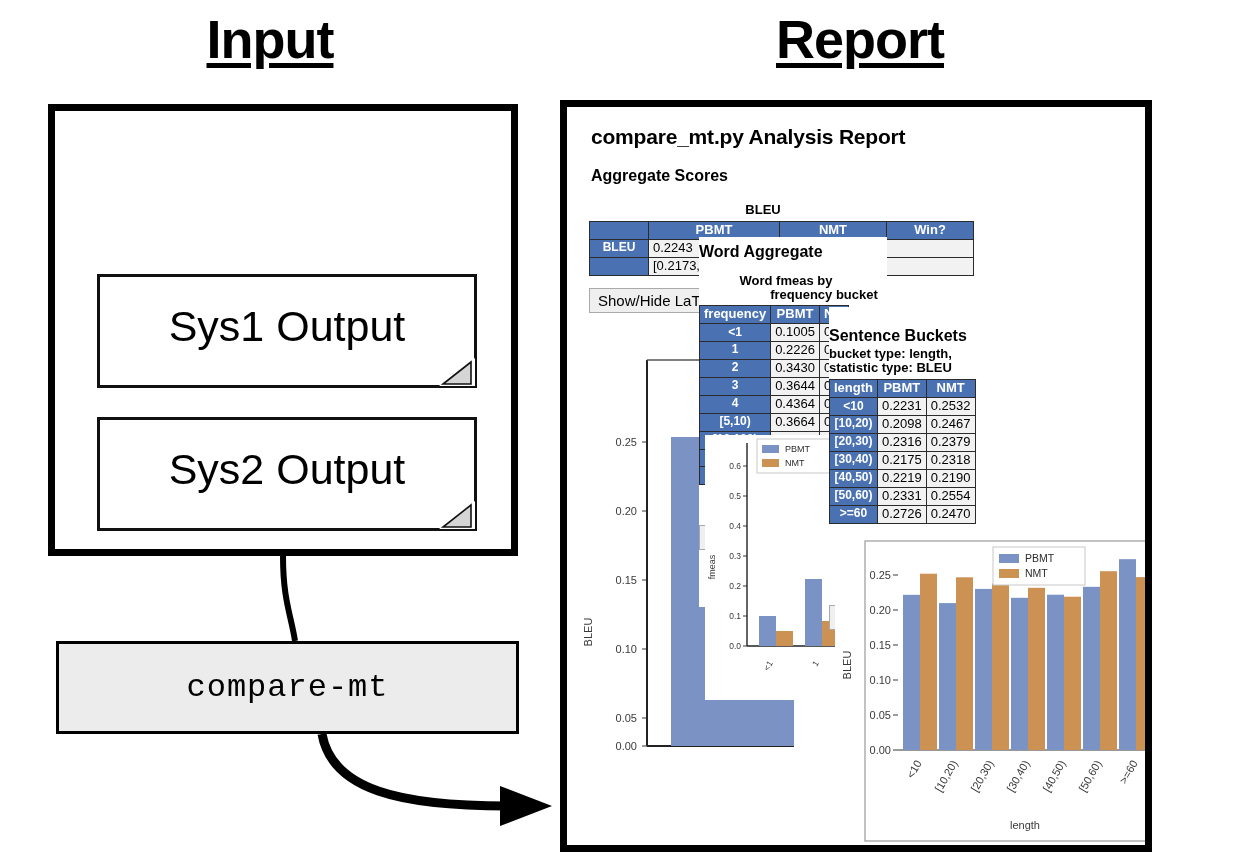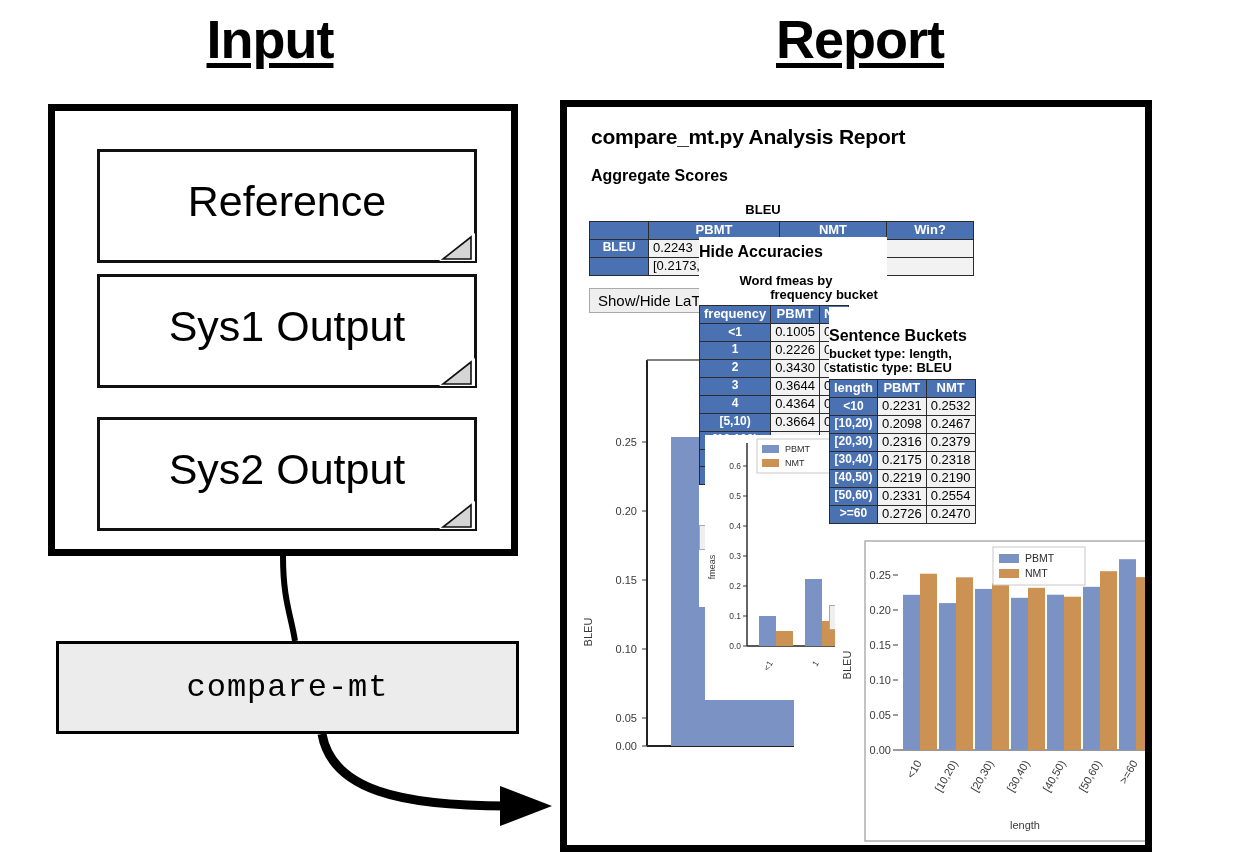--- a/index.html
+++ b/index.html
@@ -102,27 +102,20 @@
 </head>
 <body>
 
 <div class="stage">
 
   <div class="section-title" id="input-title">Input</div>
   <div class="section-title" id="report-title">Report</div>
 
   <div id="input-panel">
 
-    <div class="doc-card" id="card-reference">
-      <span class="doc-label">Reference</span>
-      <svg class="fold-line" viewBox="0 0 42 32">
-        <polygon points="42,32 6,32 42,4" fill="#ffffff"></polygon>
-        <polygon points="38,30 10,30 38,8" fill="#d5d5d5" stroke="#111" stroke-width="1.6"></polygon>
-      </svg>
-    </div>
 
     <div class="doc-card" id="card-sys1">
       <span class="doc-label">Sys1 Output</span>
       <svg class="fold-line" viewBox="0 0 42 32">
         <polygon points="42,32 6,32 42,4" fill="#ffffff"></polygon>
         <polygon points="38,30 10,30 38,8" fill="#d5d5d5" stroke="#111" stroke-width="1.6"></polygon>
       </svg>
     </div>
 
     <div class="doc-card" id="card-sys2">
@@ -198,21 +191,21 @@
           <line x1="63" y1="414" x2="68" y2="414" stroke="#3a3a3a" stroke-width="1"></line>
         </g>
         <line x1="68" y1="28" x2="68" y2="414" stroke="#222" stroke-width="2"></line>
         <line x1="68" y1="414" x2="215" y2="414" stroke="#222" stroke-width="2"></line>
         <line x1="68" y1="28" x2="215" y2="28" stroke="#555" stroke-width="1.5"></line>
         <rect x="92" y="105" width="123" height="309" fill="#7b93c4"></rect>
       </svg>
     </div>
 
     <div class="subpanel" style="left:132px;top:130px;width:188px;height:370px;">
-      <div class="rep-h2" style="left:0;top:6px;">Hide Accuracies</div>
+      <div class="rep-h2" style="left:0;top:6px;">Word Aggregate</div>
 
       <div class="tbl-caption" style="position:absolute;left:0;top:37px;width:174px;">Word fmeas by</div>
       <div class="tbl-caption" style="position:absolute;left:0;top:51px;width:174px;padding-left:38px;">frequency bucket</div>
 
       <table class="rt" style="position:absolute;left:0;top:68px;">
         <tbody>
               <tr>
           <th>frequency</th>
           <th>PBMT</th>
           <th>NM</th>

